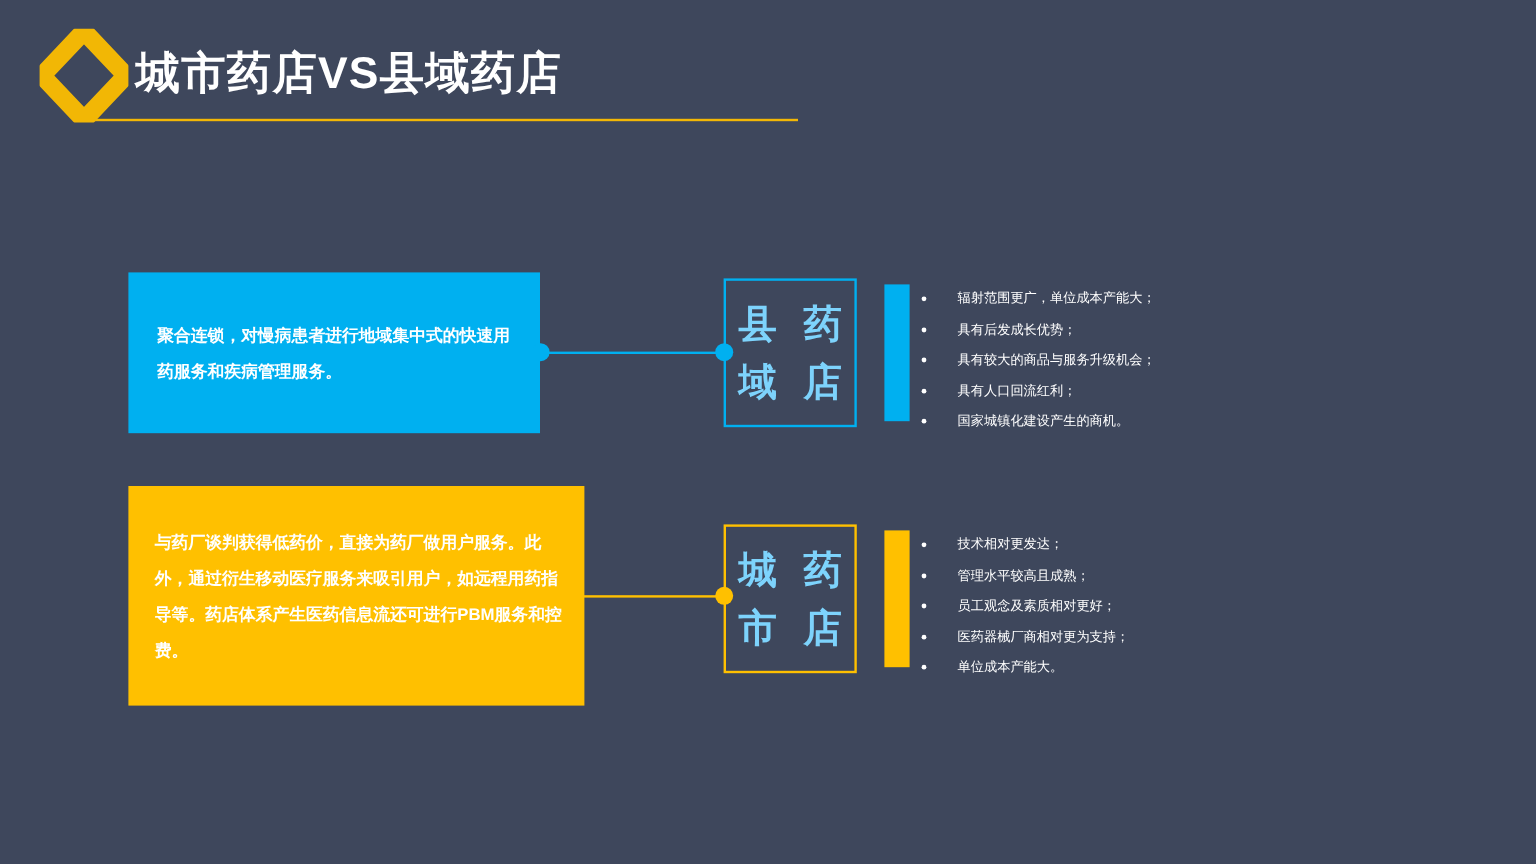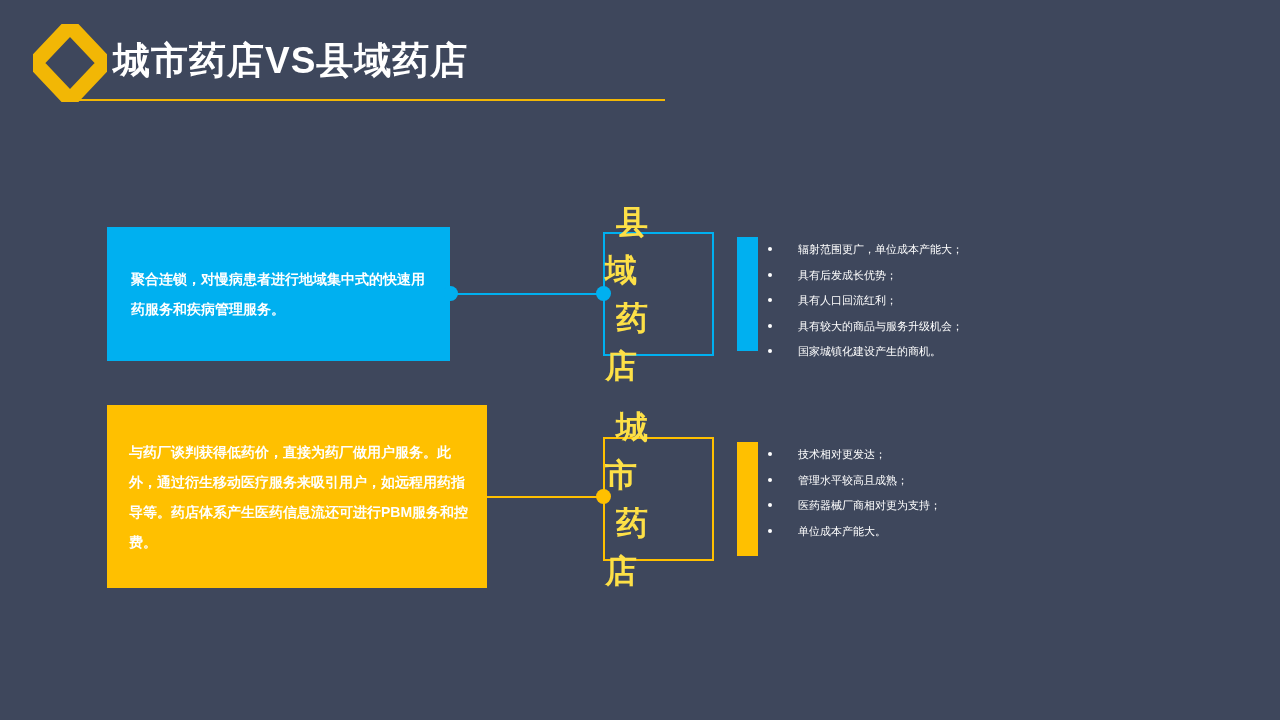--- a/index.html
+++ b/index.html
@@ -107,29 +107,30 @@
   #conn-dot-blue-b { left: 596px; top: 286px; background: #00b0f0; }
   #conn-line-yellow  { left: 450px; top: 496px; width: 155px; background: #ffc000; }
   #conn-dot-yellow-a { left: 443px; top: 489px; background: #ffc000; }
   #conn-dot-yellow-b { left: 596px; top: 489px; background: #ffc000; }
 
   
   .cat-box {
     position: absolute;
     box-sizing: border-box;
     display: flex;
-    flex-direction: column;
+    flex-direction: row;
     align-items: center;
     justify-content: center;
-    color: #fde047;
+    color: #7dd3fc;
     font-weight: bold;
     font-size: 32px;
     letter-spacing: 11px;
     text-indent: 11px;
     line-height: 48px;
+    text-align: right;
   }
   #cat-blue {
     left: 603px;
     top: 232px;
     width: 111px;
     height: 124px;
     border: 2px solid #00b0f0;
   }
   #cat-yellow {
     left: 603px;
@@ -205,22 +206,22 @@
   <div class="cat-box" id="cat-blue">
     <span>县 域</span>
     <span>药 店</span>
   </div>
 
   <div class="bullet-group" id="bullets-blue">
     <div class="bullet-bar"></div>
     <ul class="bullet-list">
       <li><span class="dot"></span><span>辐射范围更广，单位成本产能大；</span></li>
       <li><span class="dot"></span><span>具有后发成长优势；</span></li>
+      <li><span class="dot"></span><span>具有较大的商品与服务升级机会；</span></li>
       <li><span class="dot"></span><span>具有人口回流红利；</span></li>
-      <li><span class="dot"></span><span>具有较大的商品与服务升级机会；</span></li>
       <li><span class="dot"></span><span>国家城镇化建设产生的商机。</span></li>
     </ul>
   </div>
 
   <div class="desc-box" id="desc-yellow">
     <div class="desc-inner">与药厂谈判获得低药价，直接为药厂做用户服务。此外，通过衍生移动医疗服务来吸引用户，如远程用药指导等。药店体系产生医药信息流还可进行PBM服务和控费。</div>
   </div>
 
   <div class="conn-line" id="conn-line-yellow"></div>
   <div class="conn-dot" id="conn-dot-yellow-a"></div>
@@ -229,18 +230,19 @@
   <div class="cat-box" id="cat-yellow">
     <span>城 市</span>
     <span>药 店</span>
   </div>
 
   <div class="bullet-group" id="bullets-yellow">
     <div class="bullet-bar"></div>
     <ul class="bullet-list">
       <li><span class="dot"></span><span>技术相对更发达；</span></li>
       <li><span class="dot"></span><span>管理水平较高且成熟；</span></li>
+      <li><span class="dot"></span><span>员工观念及素质相对更好；</span></li>
       <li><span class="dot"></span><span>医药器械厂商相对更为支持；</span></li>
       <li><span class="dot"></span><span>单位成本产能大。</span></li>
     </ul>
   </div>
 
 </div>
 
 </body></html>

